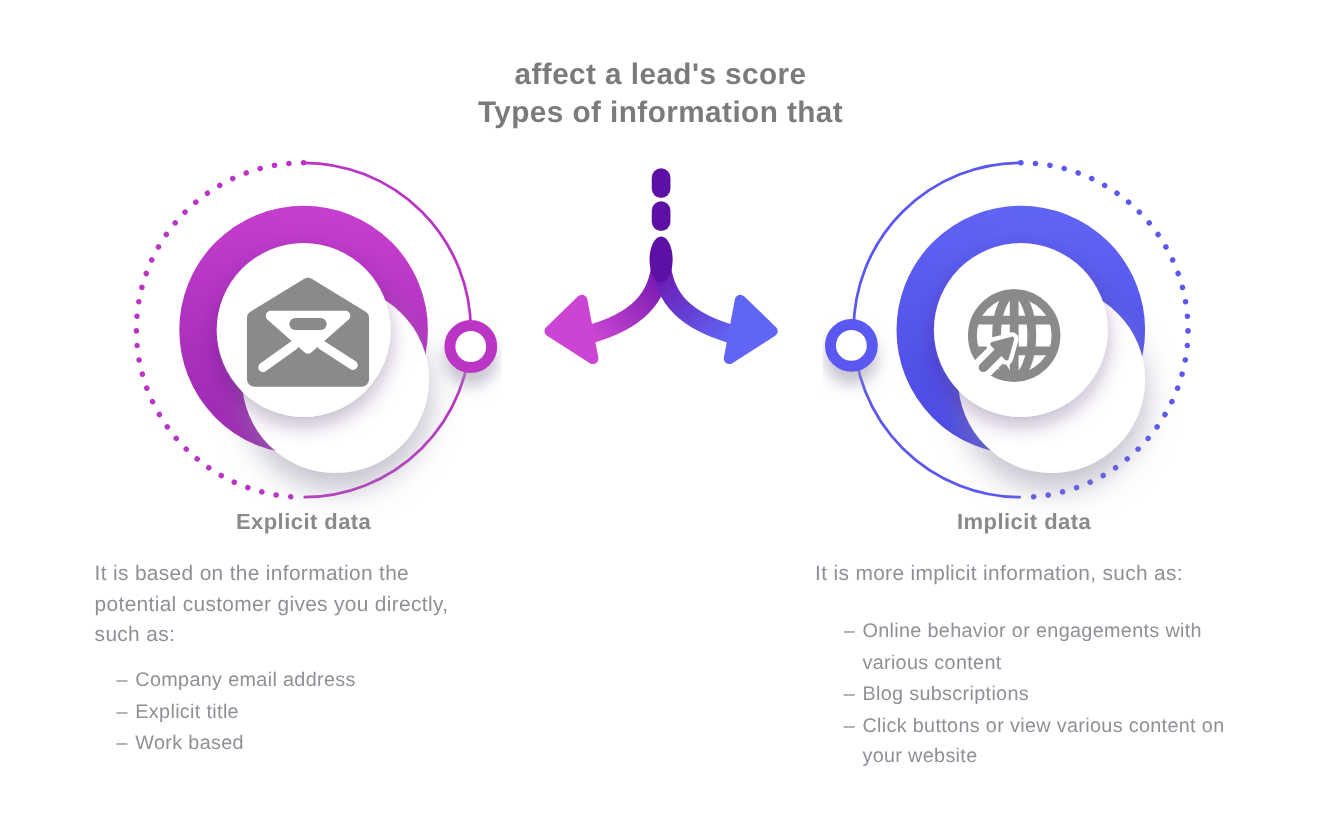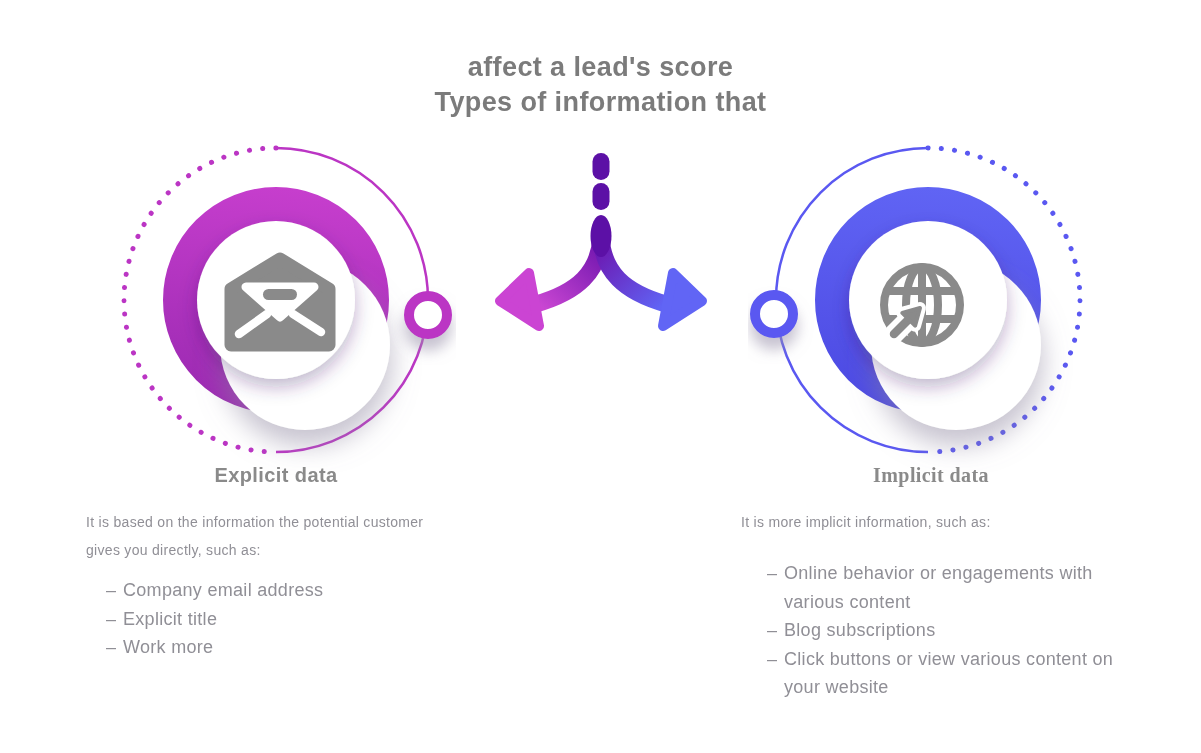--- a/index.html
+++ b/index.html
@@ -16,23 +16,23 @@
   }
   
   .col{top:464px;}
   .col-left{left:86px;width:380px;}
   .col-right{left:741px;width:435px;}
   .col h2{
     margin:0;font-size:20px;font-weight:bold;color:#8a8a8a;
     text-align:center;letter-spacing:0.4px;
   }
   .col-left h2{width:380px;}
-  .col-right h2{width:380px;font-family:Liberation Serif, serif;}
+  .col-right h2{width:380px;}
   .col p{
-    margin:21px 0 0 0;font-size:14px;color:#908f96;line-height:28px;letter-spacing:0.3px;
+    margin:21px 0 0 0;font-size:19px;color:#908f96;line-height:28px;letter-spacing:0.3px;
   }
   .col-left p{width:350px;}
   .col-right p{width:435px;}
   .col ul{list-style:none;margin:0;padding:0;}
   .col-left ul{margin-top:12px;padding-left:20px;}
   .col-right ul{margin-top:23px;padding-left:26px;}
   .col li{
     position:relative;padding-left:17px;font-size:18px;color:#908f96;
     line-height:28.5px;letter-spacing:0.3px;
   }
@@ -133,21 +133,21 @@
     <li>
       <span class="dash">–</span>
       <span>Company email address</span>
     </li>
     <li>
       <span class="dash">–</span>
       <span>Explicit title</span>
     </li>
     <li>
       <span class="dash">–</span>
-      <span>Work more</span>
+      <span>Work based</span>
     </li>
   </ul>
 </div>
 
 <div class="abs col col-right">
   <h2>Implicit data</h2>
   <p>It is more implicit information, such as:</p>
   <ul>
     <li>
       <span class="dash">–</span>

